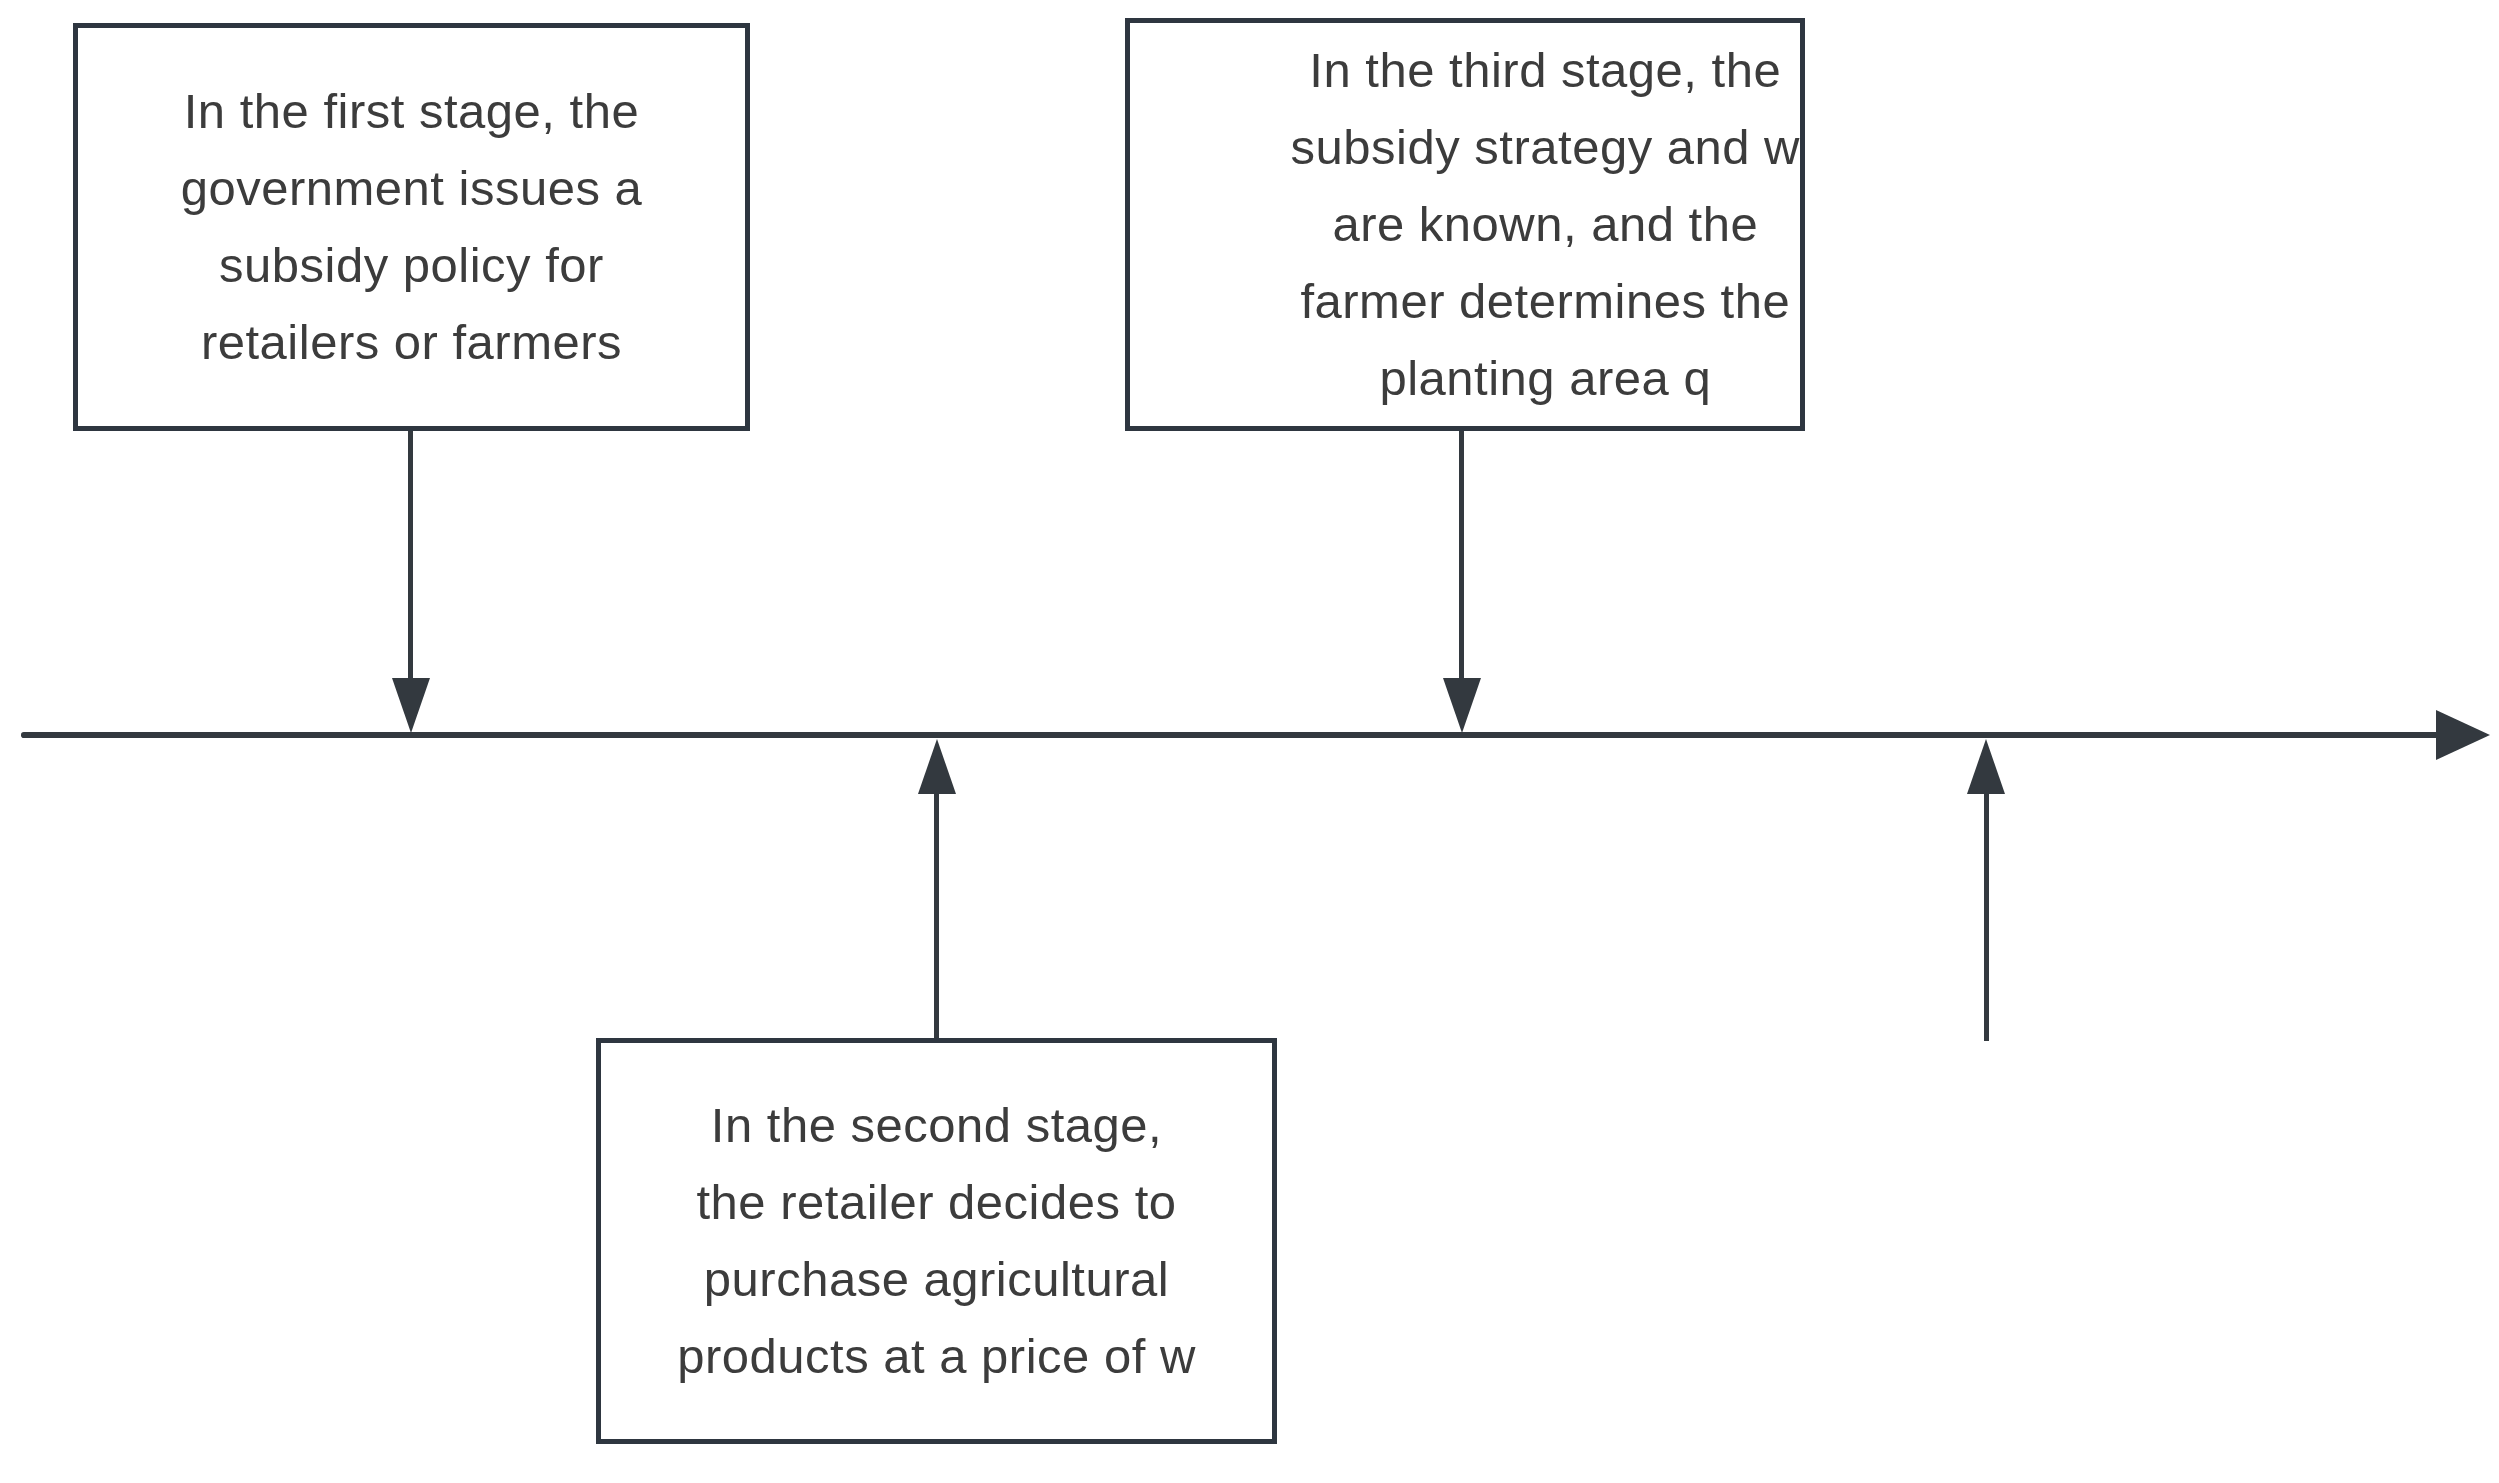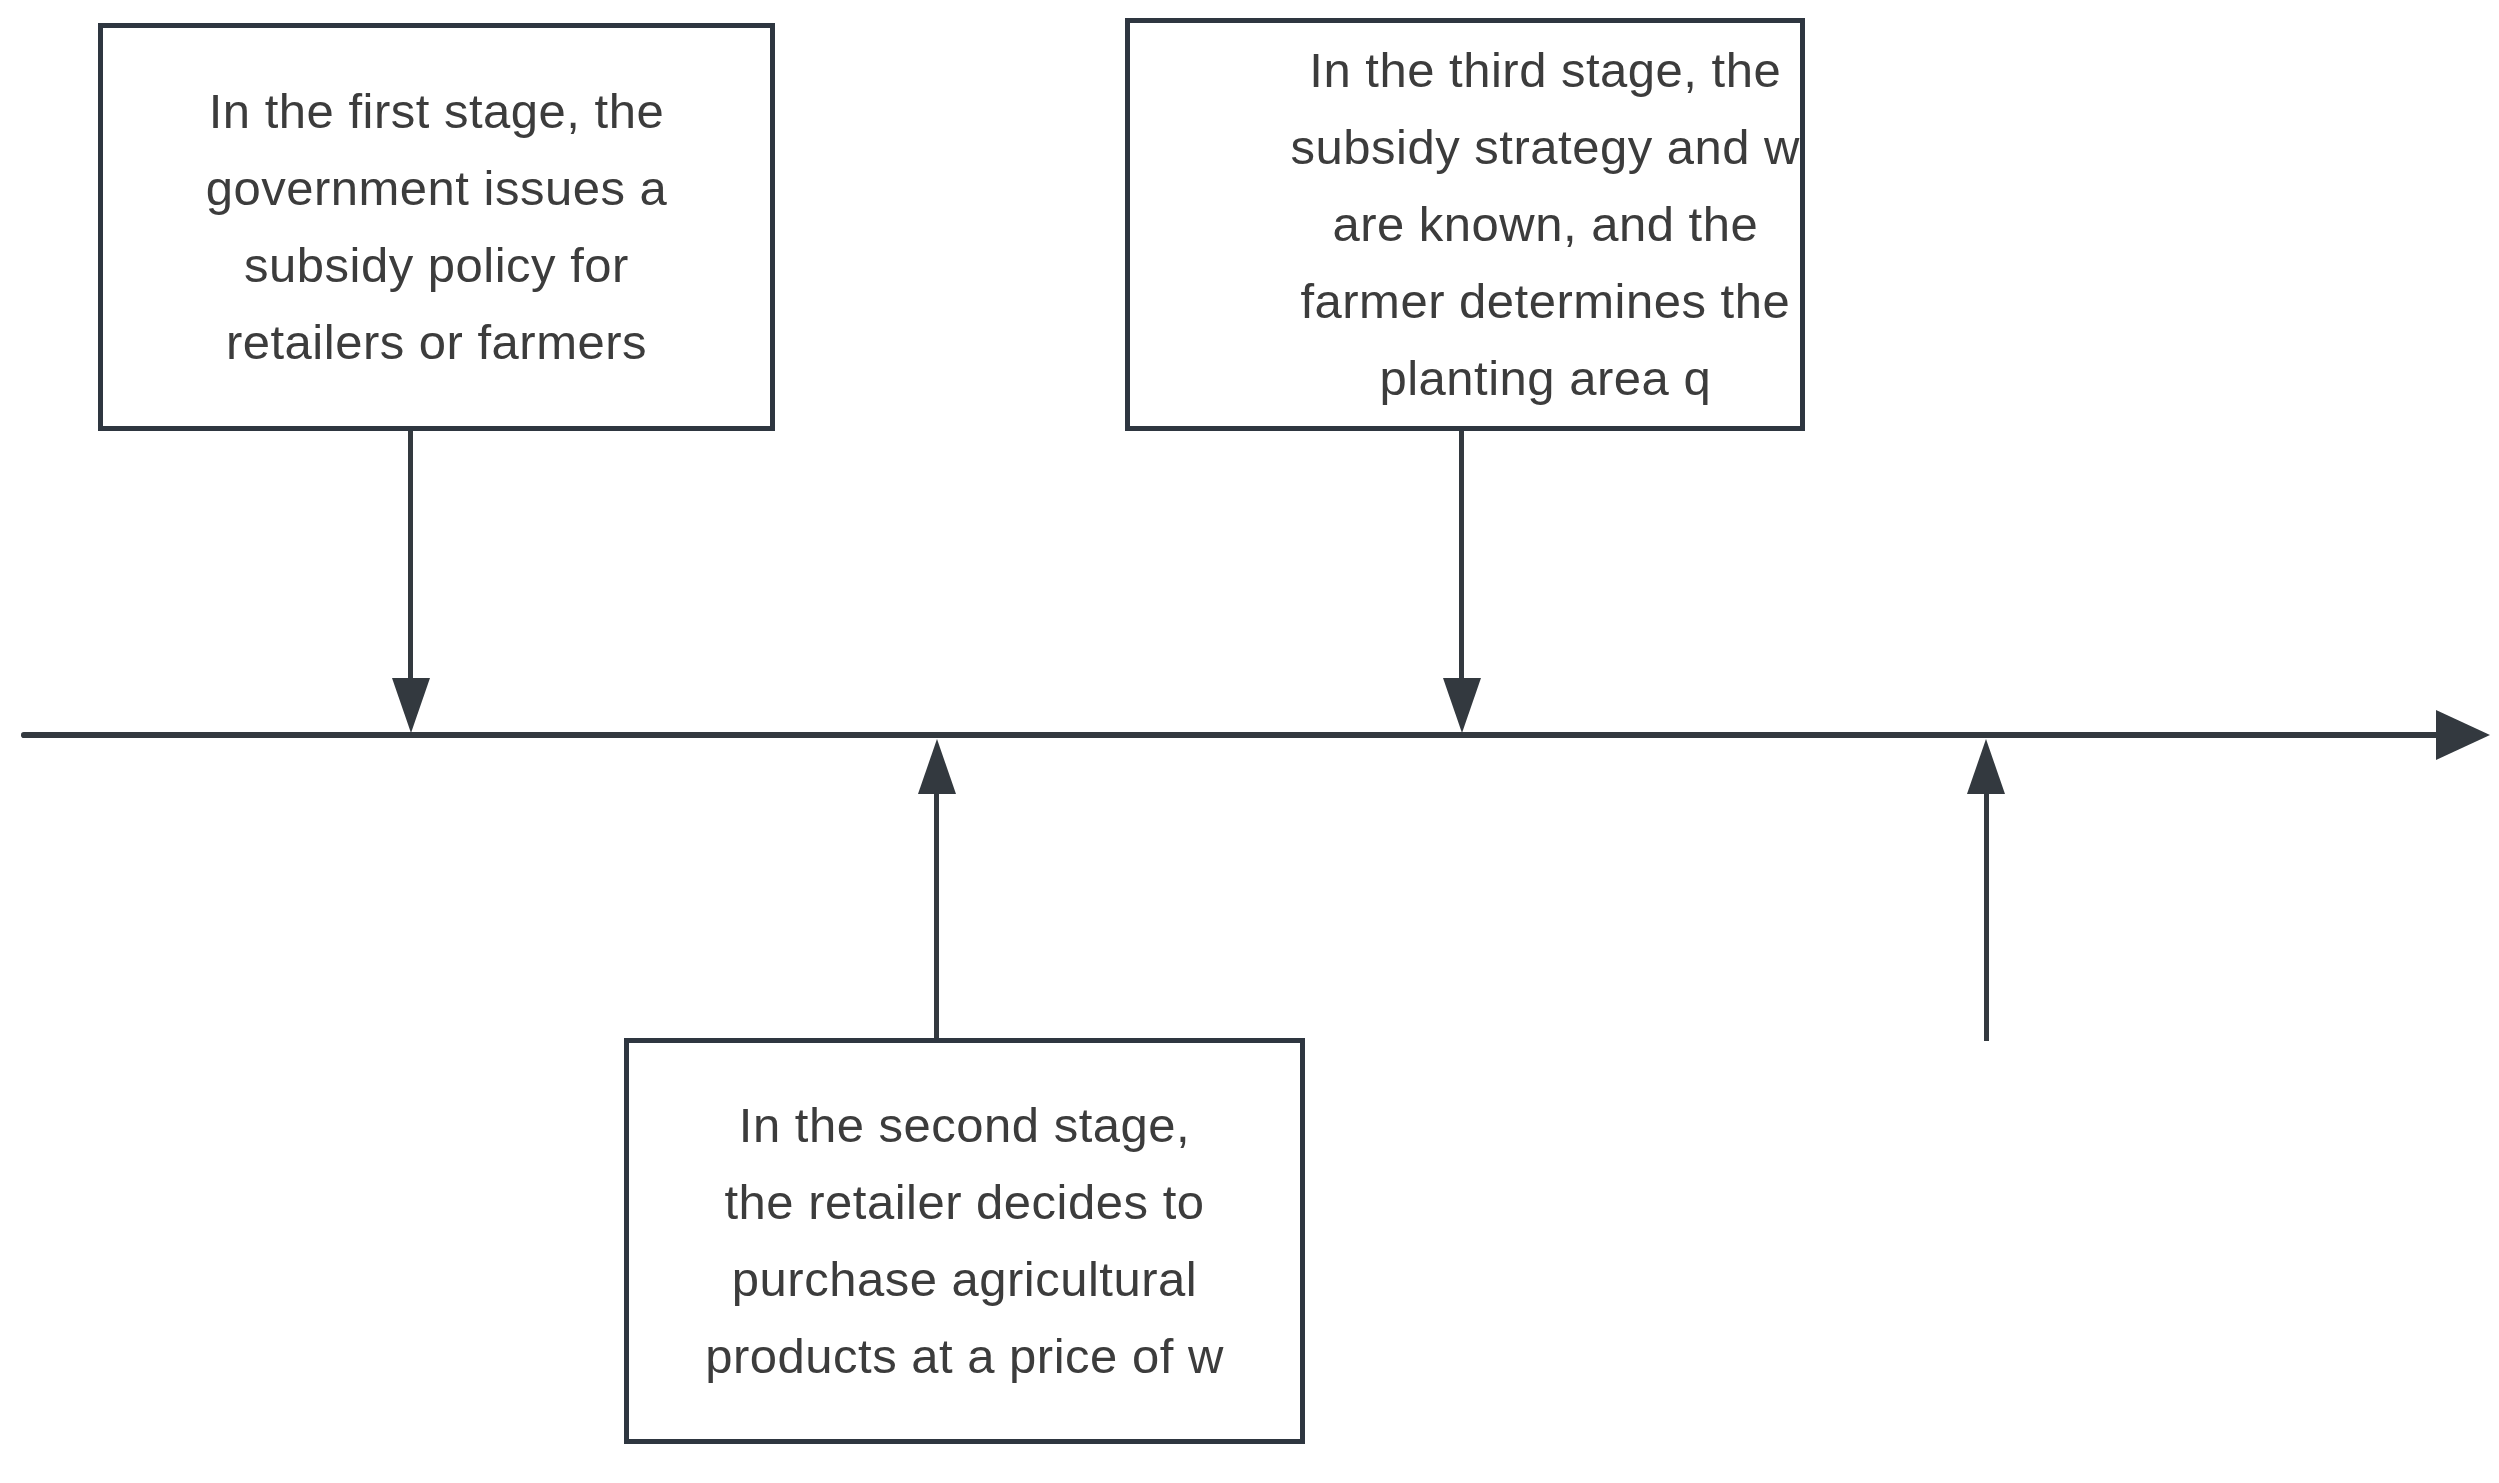--- a/index.html
+++ b/index.html
@@ -47,23 +47,23 @@
     justify-content: center;
     text-align: center;
   }
   .stage-text {
     white-space: pre-line;
     color: var(--ink);
     font-size: 49px;
     line-height: 77px;
     letter-spacing: 0.5px;
   }
-  .box-stage1 { left: 73px;   top: 23px;   width: 677px; height: 408px; margin-left: 25px; }
+  .box-stage1 { left: 73px;   top: 23px;   width: 677px; height: 408px; }
   .box-stage3 { left: 1125px; top: 18.4px;   width: 680px; height: 413px; justify-content: flex-end; }
-  .box-stage2 { left: 624px;  top: 1038px; width: 681px; height: 406px; }
+  .box-stage2 { left: 596px;  top: 1038px; width: 681px; height: 406px; }
   .box-stage4 { left: 1646px; top: 1041px; width: 681px; height: 404px; }
 
   
   .stem {
     position: absolute;
     width: 4.6px;
     background: var(--arrow);
   }
   .stem-stage1 { left: 408px;  top: 431px; height: 247px; }
   .stem-stage3 { left: 1459px; top: 431px; height: 247px; }

